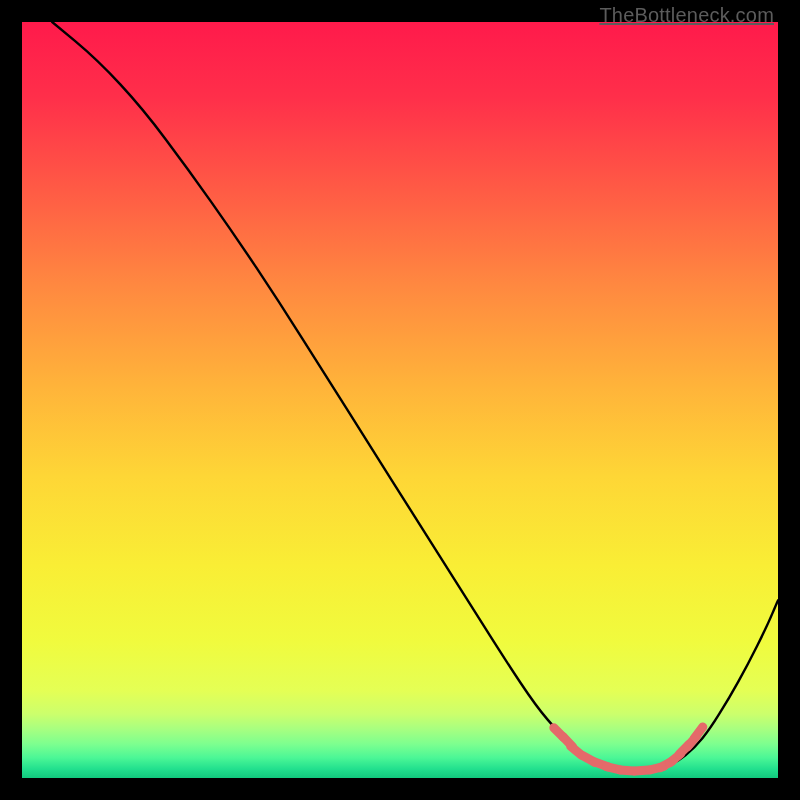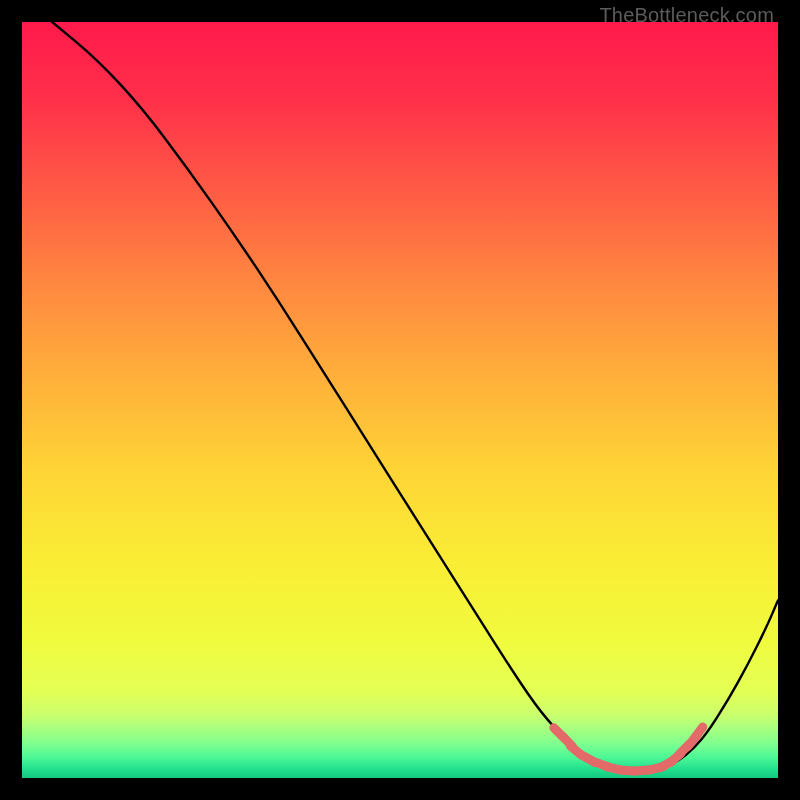--- a/index.html
+++ b/index.html
@@ -34,20 +34,21 @@
   .watermark {
     position: absolute;
     top: 4px;
     right: 26px;
     font-family: Arial, Helvetica, sans-serif;
     font-size: 20px;
     font-weight: 400;
     color: #5c5c5c;
     letter-spacing: 0.2px;
     user-select: none;
+    text-decoration: underline;
   }
 </style>
 </head>
 <body>
 
 <div class="frame">
 
   <div class="plot">
     <svg viewBox="0 0 756 756" preserveAspectRatio="none">
       <defs>

